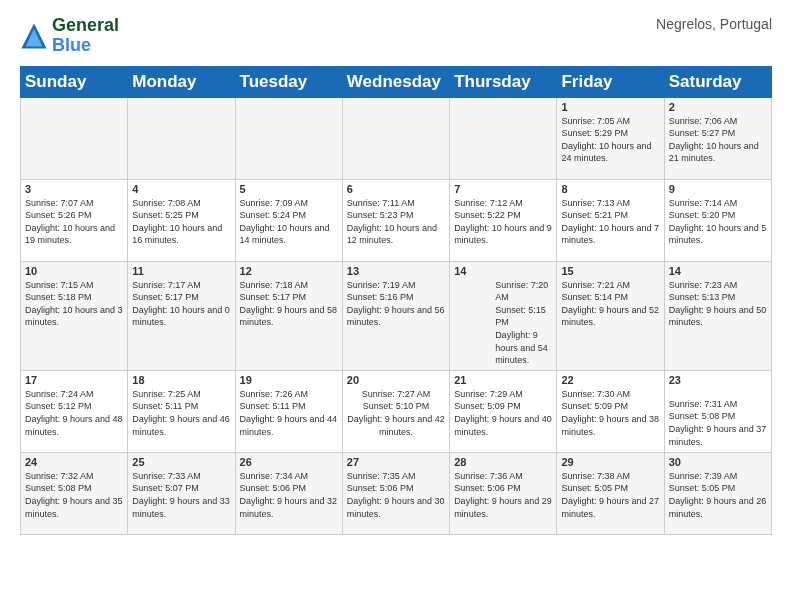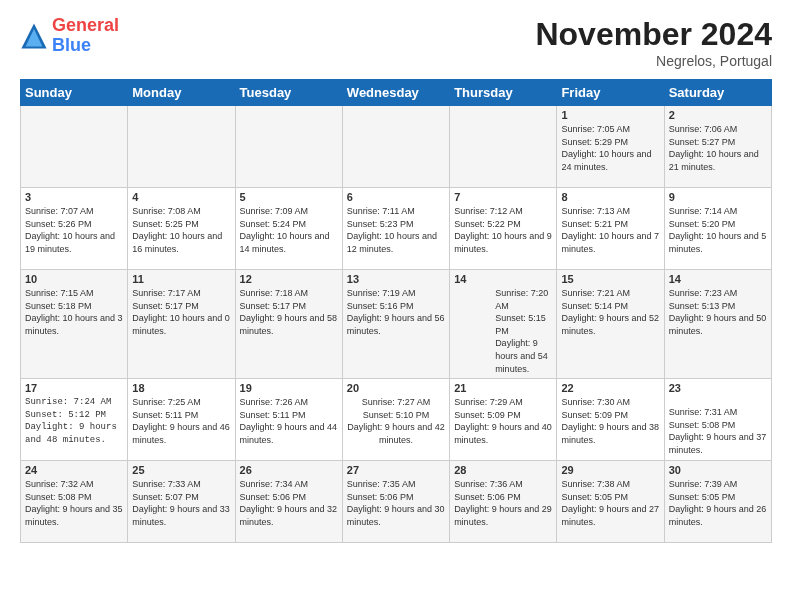--- a/index.html
+++ b/index.html
@@ -22,21 +22,21 @@
     }
     .logo {
       display: flex;
       align-items: center;
     }
     .logo-text {
       font-size: 18px;
       font-weight: bold;
       line-height: 1.1;
     }
-    .logo-general { color: #ef4444; }
+    .logo-general { color: #14532d; }
     .logo-blue { color: #3b82f6; }
     .logo-icon {
       width: 28px;
       height: 28px;
       margin-right: 4px;
     }
     .title-block {
       text-align: right;
     }
     .month-title {
@@ -49,21 +49,21 @@
       color: #555;
     }
     table {
       width: 100%;
       border-collapse: collapse;
       table-layout: fixed;
     }
     thead th {
       background: #1a6bb5;
       color: #fff;
-      font-size: 13px;
+      font-size: 17px;
       font-weight: bold;
       padding: 5px 4px;
       text-align: left;
       border: 1px solid #1a6bb5;
     }
     td {
       border: 1px solid #ccc;
       vertical-align: top;
       padding: 3px 4px;
       font-size: 9.5px;
@@ -100,21 +100,20 @@
       <svg class="logo-icon" viewBox="0 0 40 40">
         <polygon points="20,2 38,38 2,38" fill="#1a6bb5"></polygon>
         <polygon points="20,10 32,35 8,35" fill="#5aaff0"></polygon>
       </svg>
       <div class="logo-text">
         <span class="logo-general">General</span><br>
         <span class="logo-blue">Blue</span>
       </div>
     </div>
     <div class="title-block">
-      <div class="month-title">November 2024</div>
       <div class="location">Negrelos, Portugal</div>
     </div>
   </div>
 
   <table>
     <thead>
       <tr>
         <th>Sunday</th>
         <th>Monday</th>
         <th>Tuesday</th>
@@ -228,21 +227,21 @@
           <td class="filled">
             <span class="day-num">14</span>
             <div class="day-info" style="white-space: pre-line;">Sunrise: 7:23 AM
 Sunset: 5:13 PM
 Daylight: 9 hours and 50 minutes.</div>
           </td>
         </tr>
         <tr>
           <td class="filled">
             <span class="day-num">17</span>
-            <div class="day-info" style="white-space: pre-line; font-family: Liberation Mono, monospace;">Sunrise: 7:24 AM
+            <div class="day-info" style="white-space: pre-line;">Sunrise: 7:24 AM
 Sunset: 5:12 PM
 Daylight: 9 hours and 48 minutes.</div>
           </td>
           <td class="filled">
             <span class="day-num">18</span>
             <div class="day-info" style="white-space: pre-line;">Sunrise: 7:25 AM
 Sunset: 5:11 PM
 Daylight: 9 hours and 46 minutes.</div>
           </td>
           <td class="filled">

